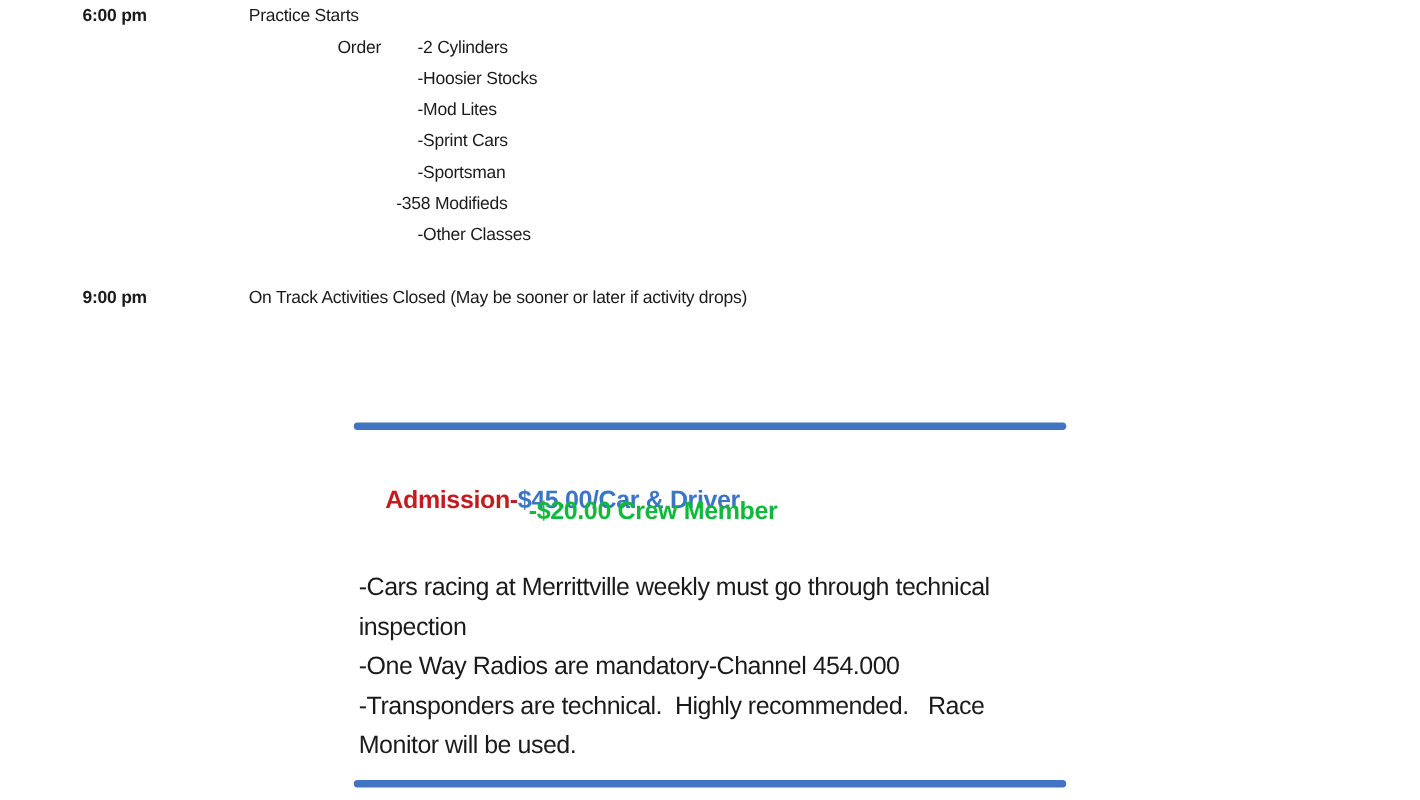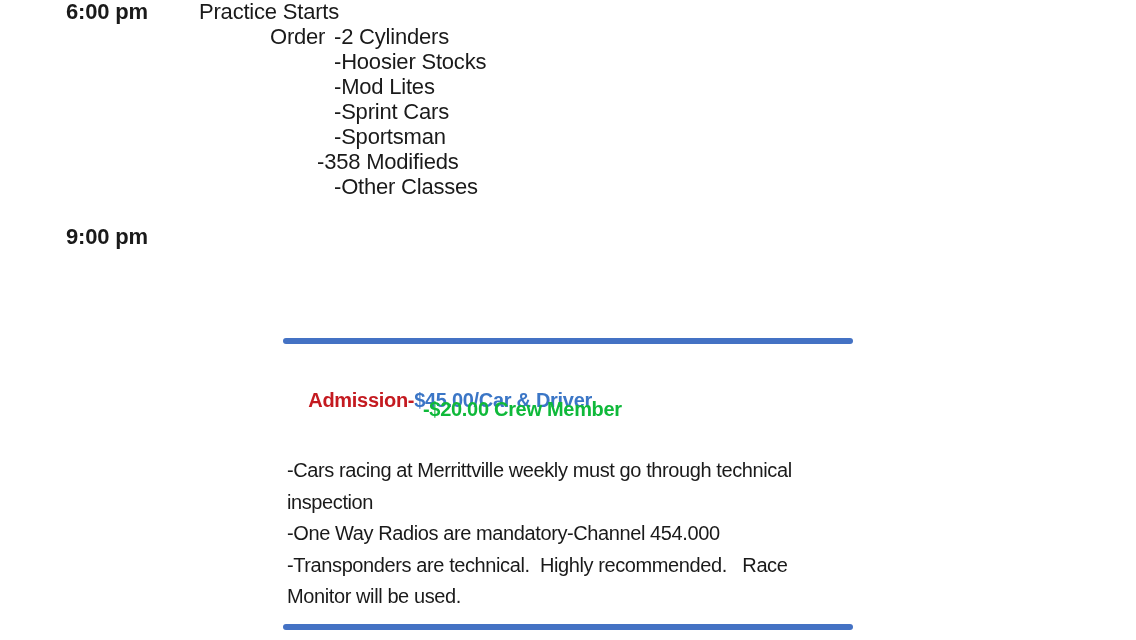--- a/index.html
+++ b/index.html
@@ -10,21 +10,21 @@
     height: 640px;
     background: #ffffff;
     overflow: hidden;
     font-family: "Liberation Sans", "DejaVu Sans", sans-serif;
     color: var(--text, #1a1a1a);
   }
   .abs { position: absolute; white-space: pre; }
 
   
   .sched-text {
-    font-size: 22px;
+    font-size: 14px;
     letter-spacing: -0.2px;
     line-height: 22px;
     color: var(--text, #1a1a1a);
   }
   .time { font-weight: 700; }
 
   
   .divider {
     position: absolute;
     left: 283px;
@@ -68,20 +68,21 @@
 
   <div class="abs sched-text" style="left:334px; top:26px;">-2 Cylinders</div>
   <div class="abs sched-text" style="left:334px; top:51px;">-Hoosier Stocks</div>
   <div class="abs sched-text" style="left:334px; top:76px;">-Mod Lites</div>
   <div class="abs sched-text" style="left:334px; top:101px;">-Sprint Cars</div>
   <div class="abs sched-text" style="left:334px; top:126px;">-Sportsman</div>
   <div class="abs sched-text" style="left:317px; top:151px;">-358 Modifieds</div>
   <div class="abs sched-text" style="left:334px; top:176px;">-Other Classes</div>
 
   <div class="abs sched-text time" style="left:66px; top:226px;">9:00 pm</div>
+  <div class="abs sched-text" style="left:199px; top:226px;">On Track Activities Closed (May be sooner or later if activity drops)</div>
 
   <div class="divider" style="top:338px;"></div>
 
   <div class="abs adm-line" style="left:288px; top:366px;">
     <span class="adm-heading">Admission-</span><span class="adm-car">$45.00/Car &amp; Driver</span>
   </div>
   <div class="abs adm-line adm-crew" style="left:383px; top:398px;margin-left:40px;">-$20.00 Crew Member</div>
 
   <div class="notes">
     <div class="note-line">-Cars racing at Merrittville weekly must go through technical</div>

